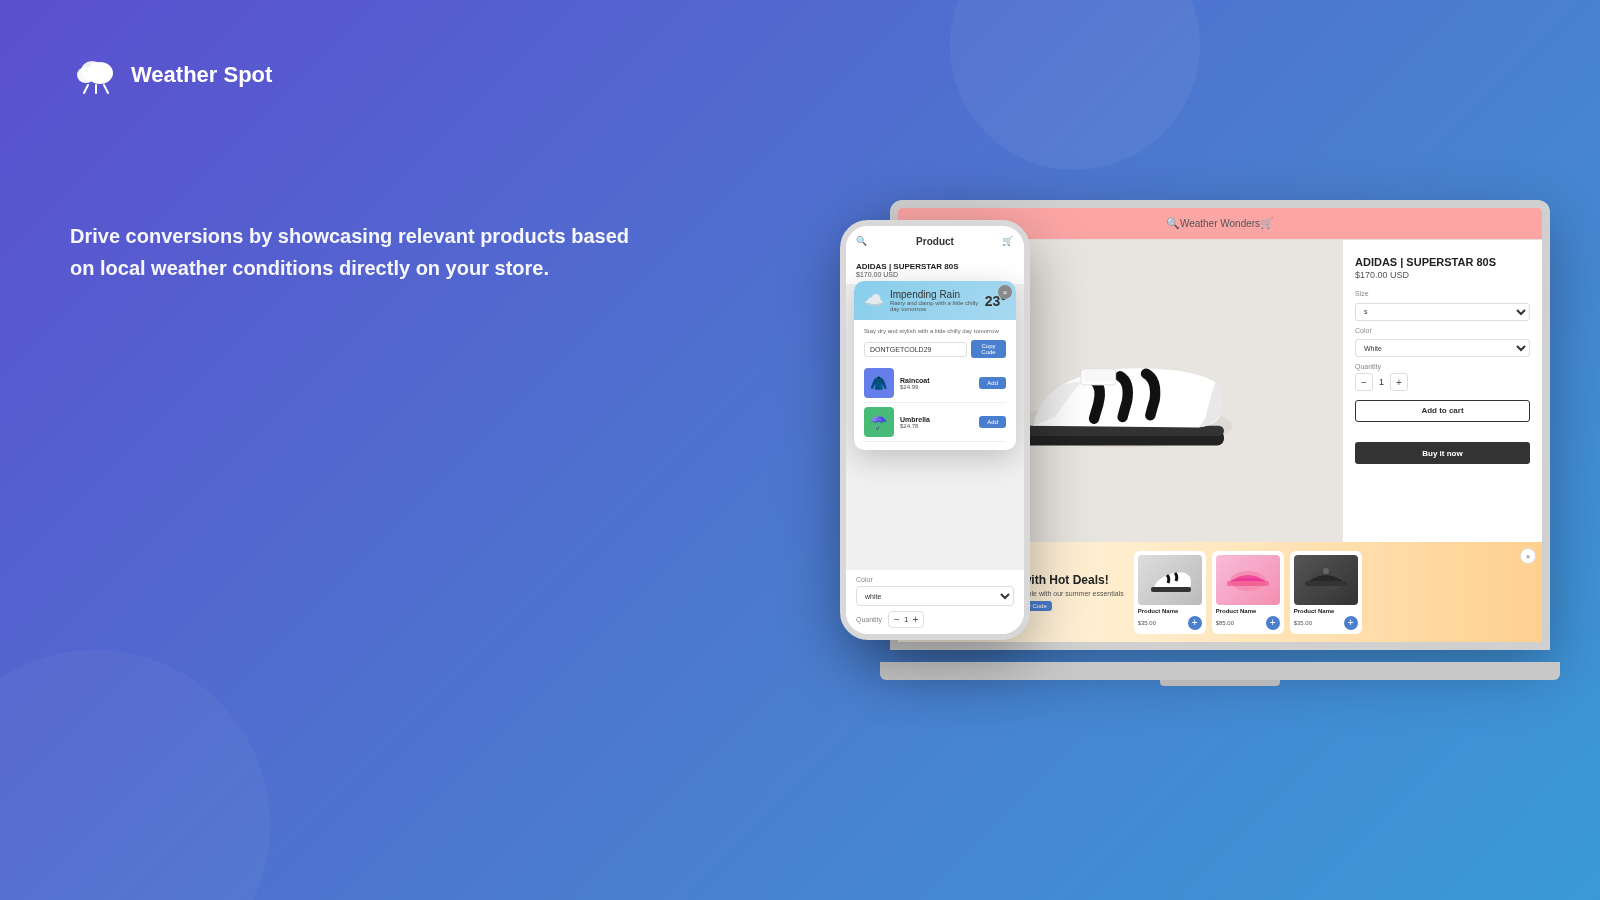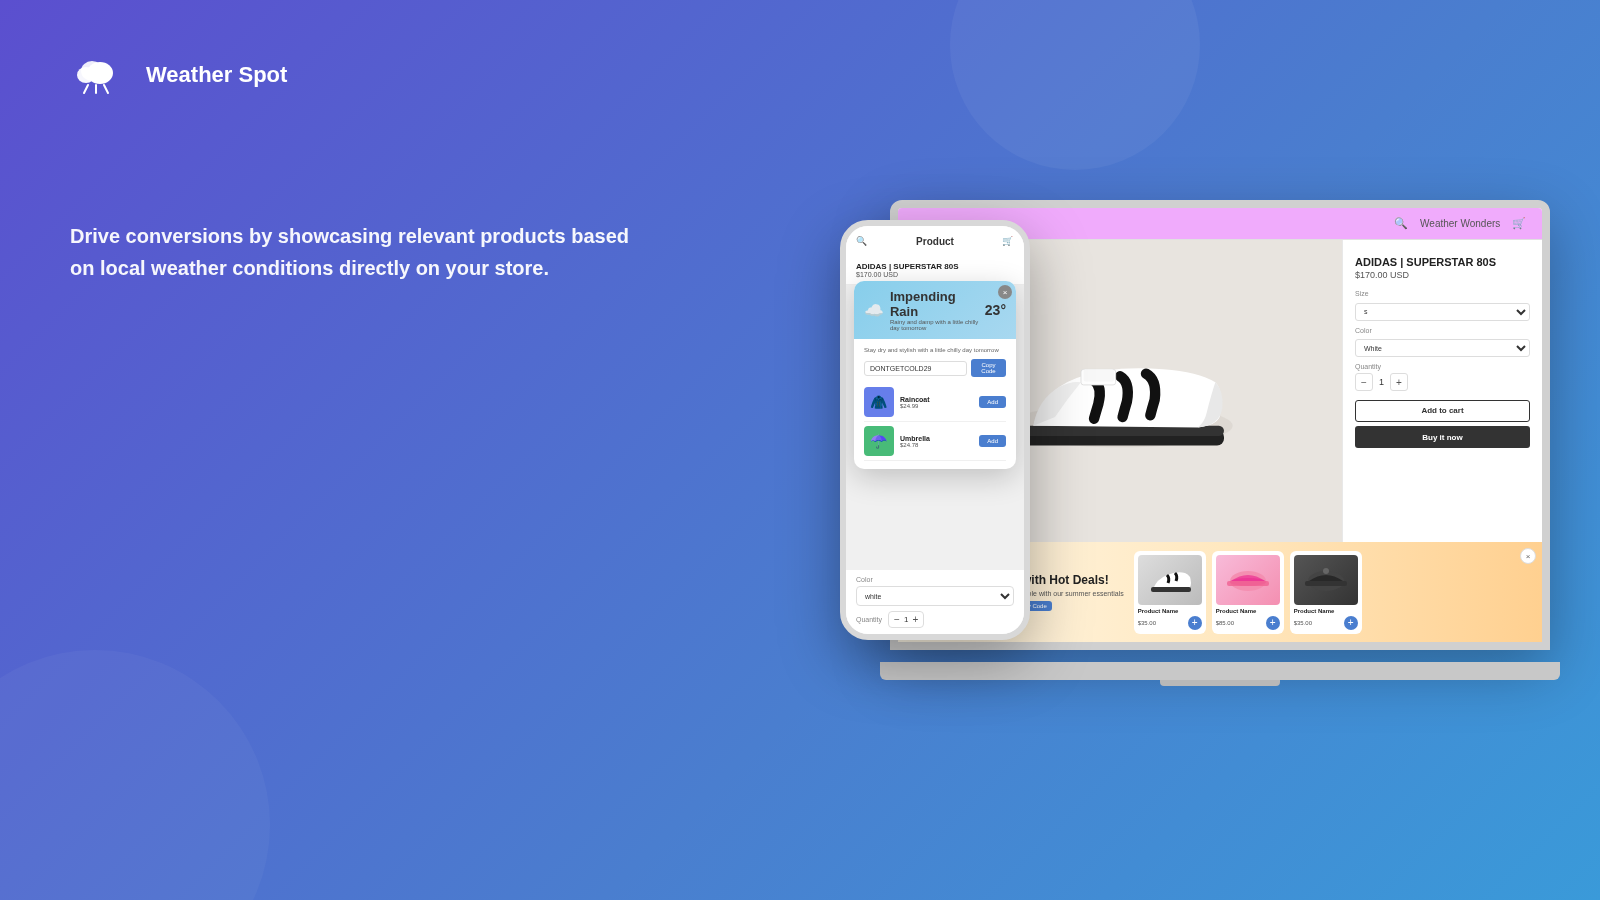--- a/index.html
+++ b/index.html
@@ -12,21 +12,21 @@
       position: relative;
     }
 
     
     .logo-area {
       position: absolute;
       top: 55px;
       left: 70px;
       display: flex;
       align-items: center;
-      gap: 24px;
+      gap: 9px;
       justify-content: space-between;
     }
     .logo-icon {
       width: 52px;
       height: 40px;
     }
     .logo-text {
       color: white;
       font-size: 22px;
       font-weight: 700;
@@ -109,28 +109,27 @@
     .screen-content {
       width: 100%;
       height: 100%;
       background: #f5f5f0;
       overflow: hidden;
       position: relative;
     }
 
     
     .store-header {
-      background: #f0abfc;
+      background: #fca5a5;
       height: 32px;
       display: flex;
       align-items: center;
-      justify-content: flex-end;
+      justify-content: center;
       padding: 0 16px;
       border-bottom: 1px solid #e0e0e0;
-      gap: 12px;
     }
     .store-header-title {
       font-size: 10px;
       color: #555;
       font-weight: 500;
     }
     .store-header-icons {
       display: flex;
       gap: 8px;
       align-items: center;
@@ -216,21 +215,21 @@
     .add-to-cart-btn {
       width: 100%;
       height: 22px;
       background: white;
       border: 1px solid #333;
       border-radius: 3px;
       font-size: 8px;
       font-weight: 600;
       color: #333;
       cursor: pointer;
-      margin-bottom: 4px;
+      margin-bottom: 20px;
     }
     .buy-now-btn {
       width: 100%;
       height: 22px;
       background: #333;
       border: none;
       border-radius: 3px;
       font-size: 8px;
       font-weight: 600;
       color: white;
@@ -445,22 +444,22 @@
     }
     .popup-header-left {
       display: flex;
       align-items: center;
       gap: 6px;
     }
     .popup-cloud-icon {
       font-size: 16px;
     }
     .popup-weather-text {
-      font-size: 13px;
-      font-weight: 700;
+      font-size: 10px;
+      font-weight: 400;
       color: #333;
     }
     .popup-weather-sub {
       font-size: 6px;
       color: #555;
     }
     .popup-temp {
       font-size: 14px;
       font-weight: 700;
       color: #333;

